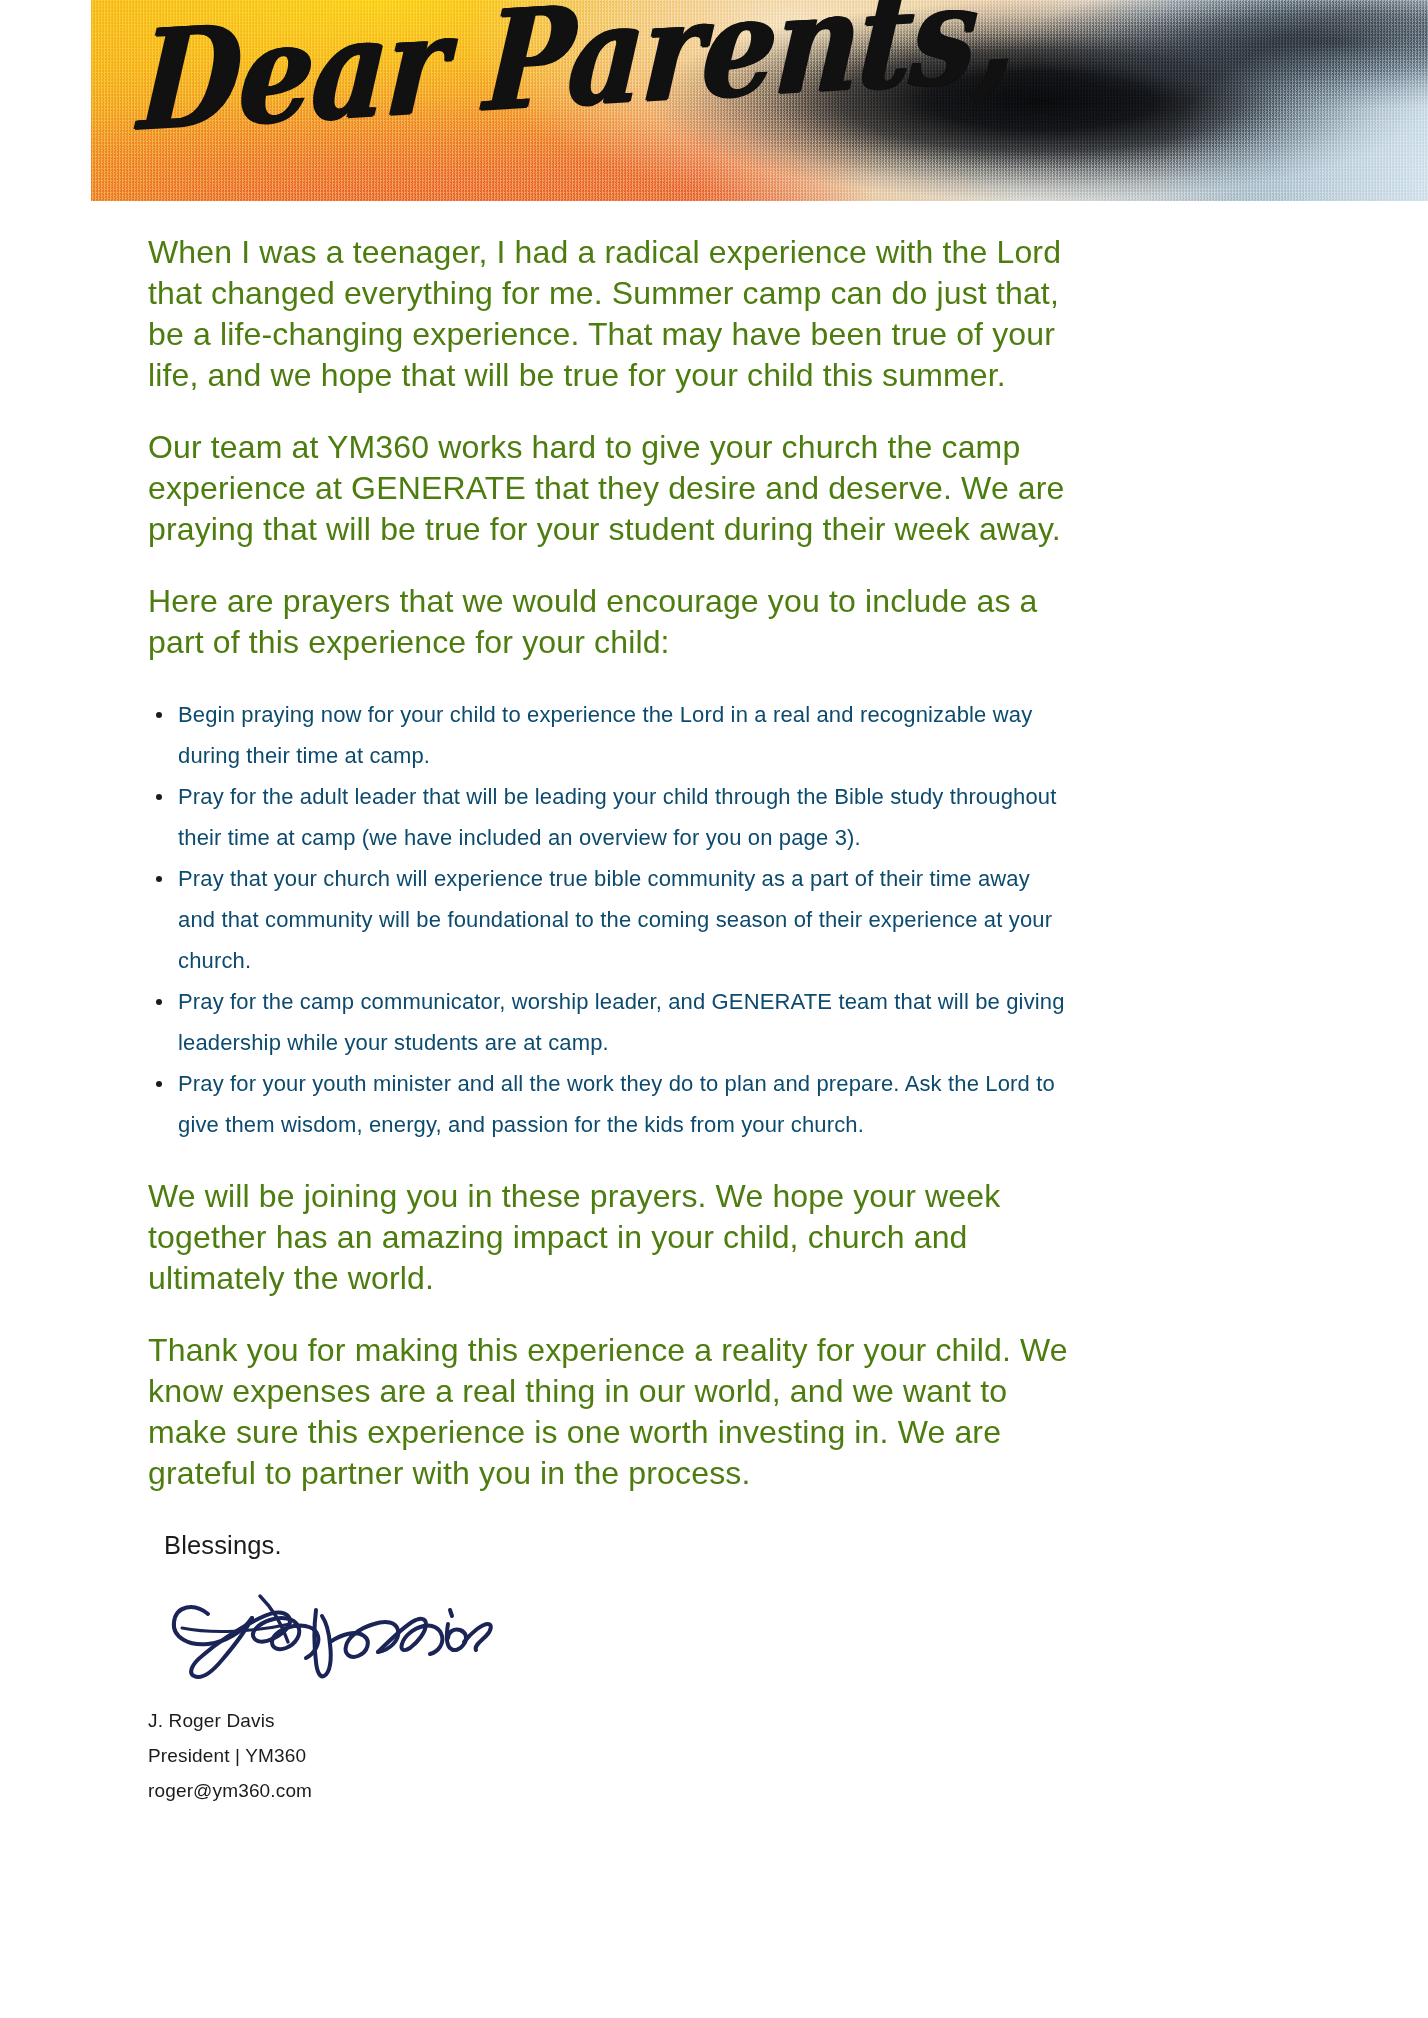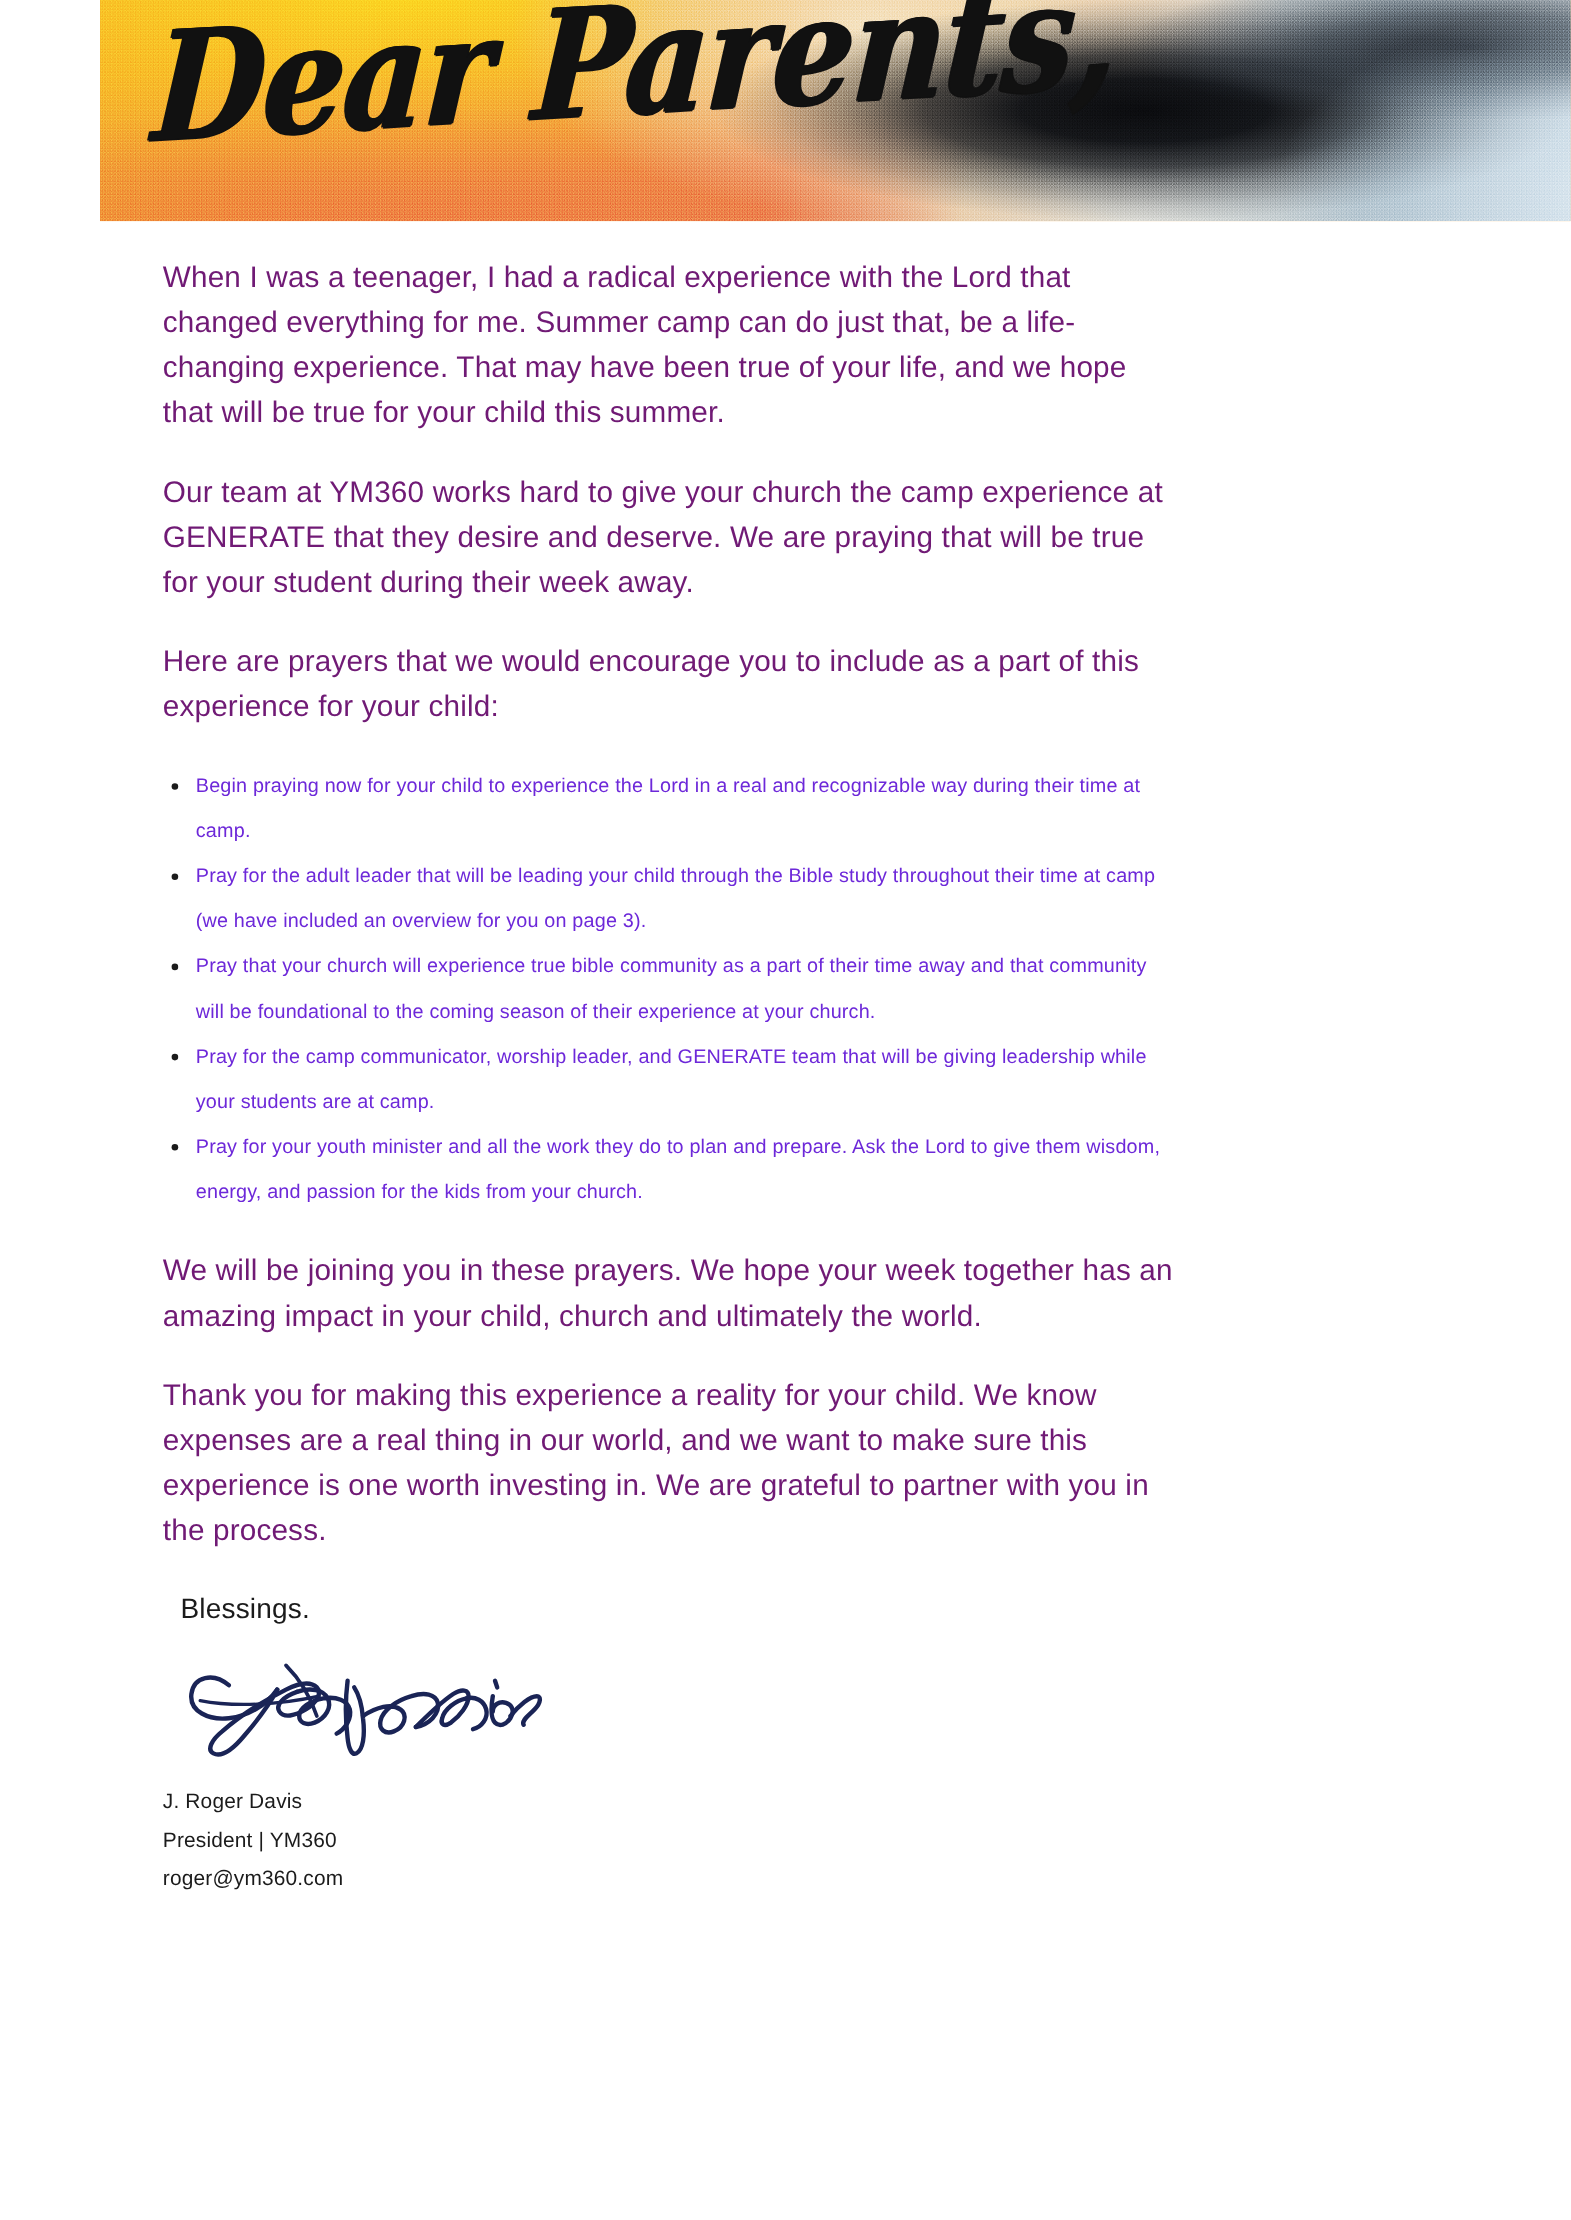--- a/index.html
+++ b/index.html
@@ -124,41 +124,41 @@
   }
 
   
   .letter {
     position: absolute;
     left: 148px;
     top: 232px;
     width: 921px;
   }
   .para {
-    font-size: 27px;
+    font-size: 32px;
     line-height: 41px;
     letter-spacing: 0.15px;
-    color: #701a75;
+    color: #4d7c0f;
     margin: 0 0 31px 0;
     font-weight: 400;
   }
   .para:last-child { margin-bottom: 0; }
 
   .prayer-list {
     list-style: none;
     margin: 0 0 31px 0;
     padding: 0;
   }
   .prayer-list li {
     position: relative;
     padding-left: 30px;
-    font-size: 18px;
+    font-size: 22px;
     line-height: 41px;
     letter-spacing: 0.15px;
-    color: #6d28d9;
+    color: #0c4a6e;
     margin: 0;
   }
   .prayer-list li .bullet-dot {
     position: absolute;
     left: 8px;
     top: 18px;
     width: 6px;
     height: 6px;
     border-radius: 50%;
     background: #1b1b1b;

